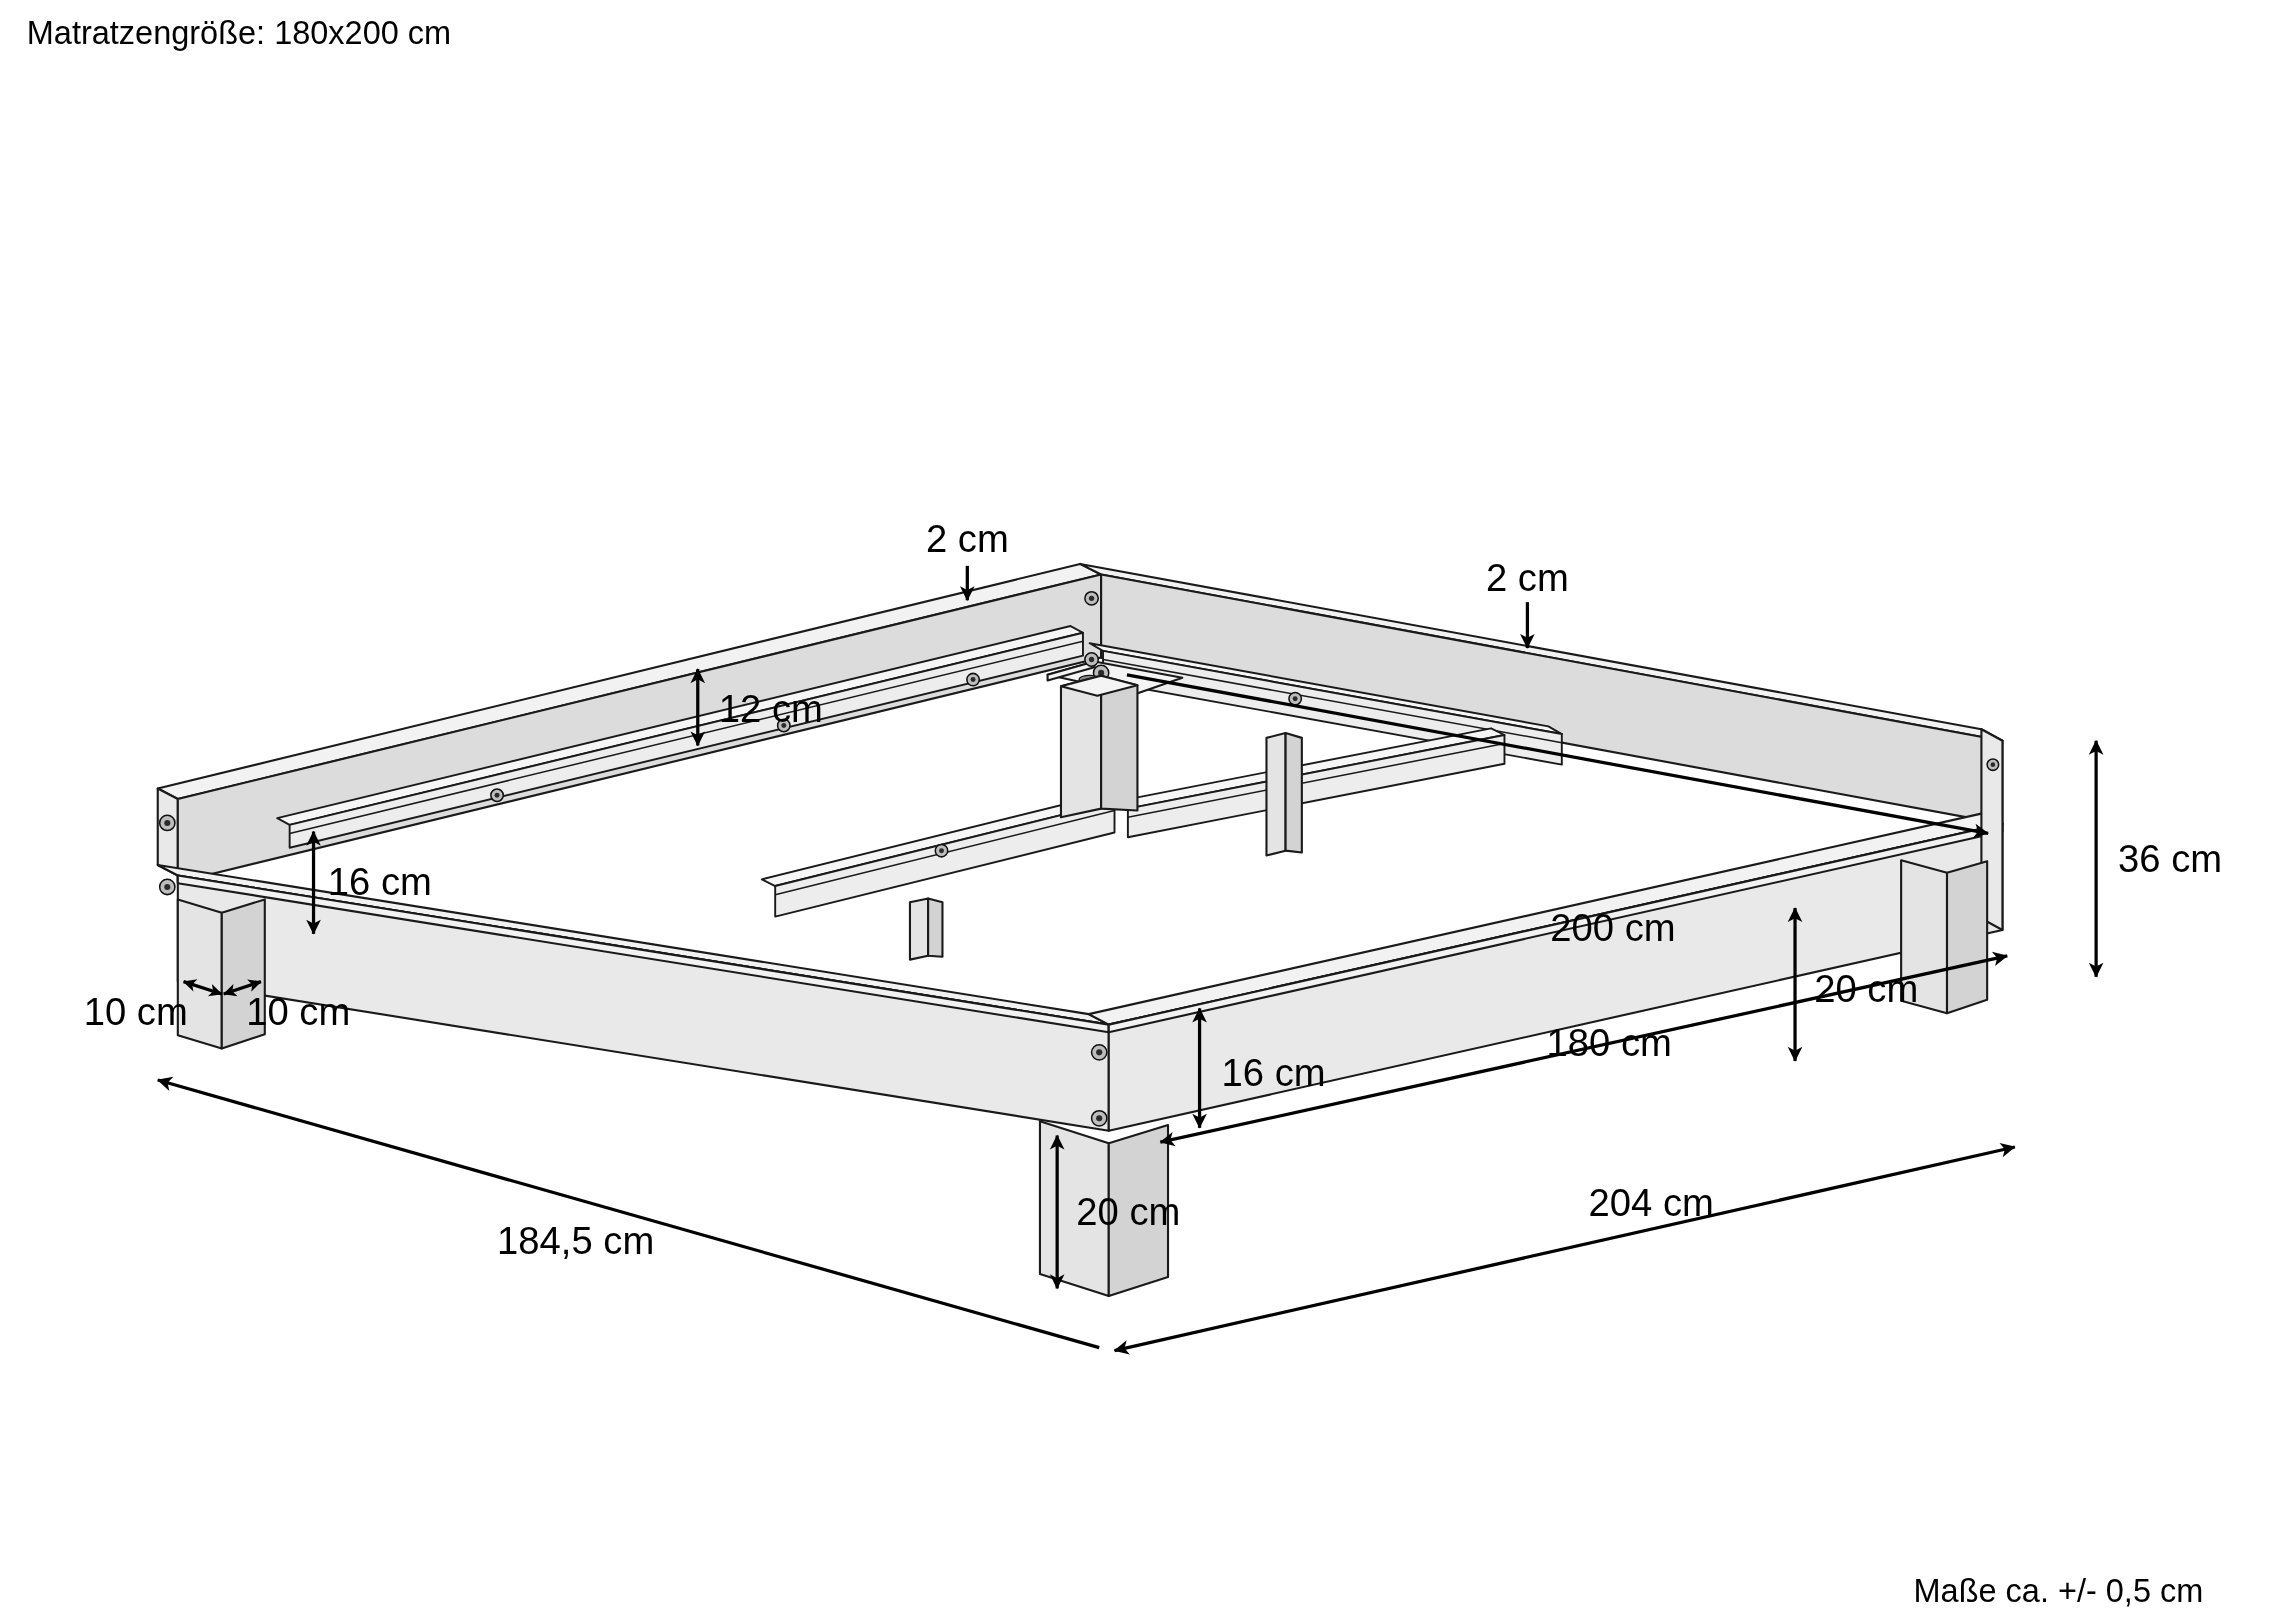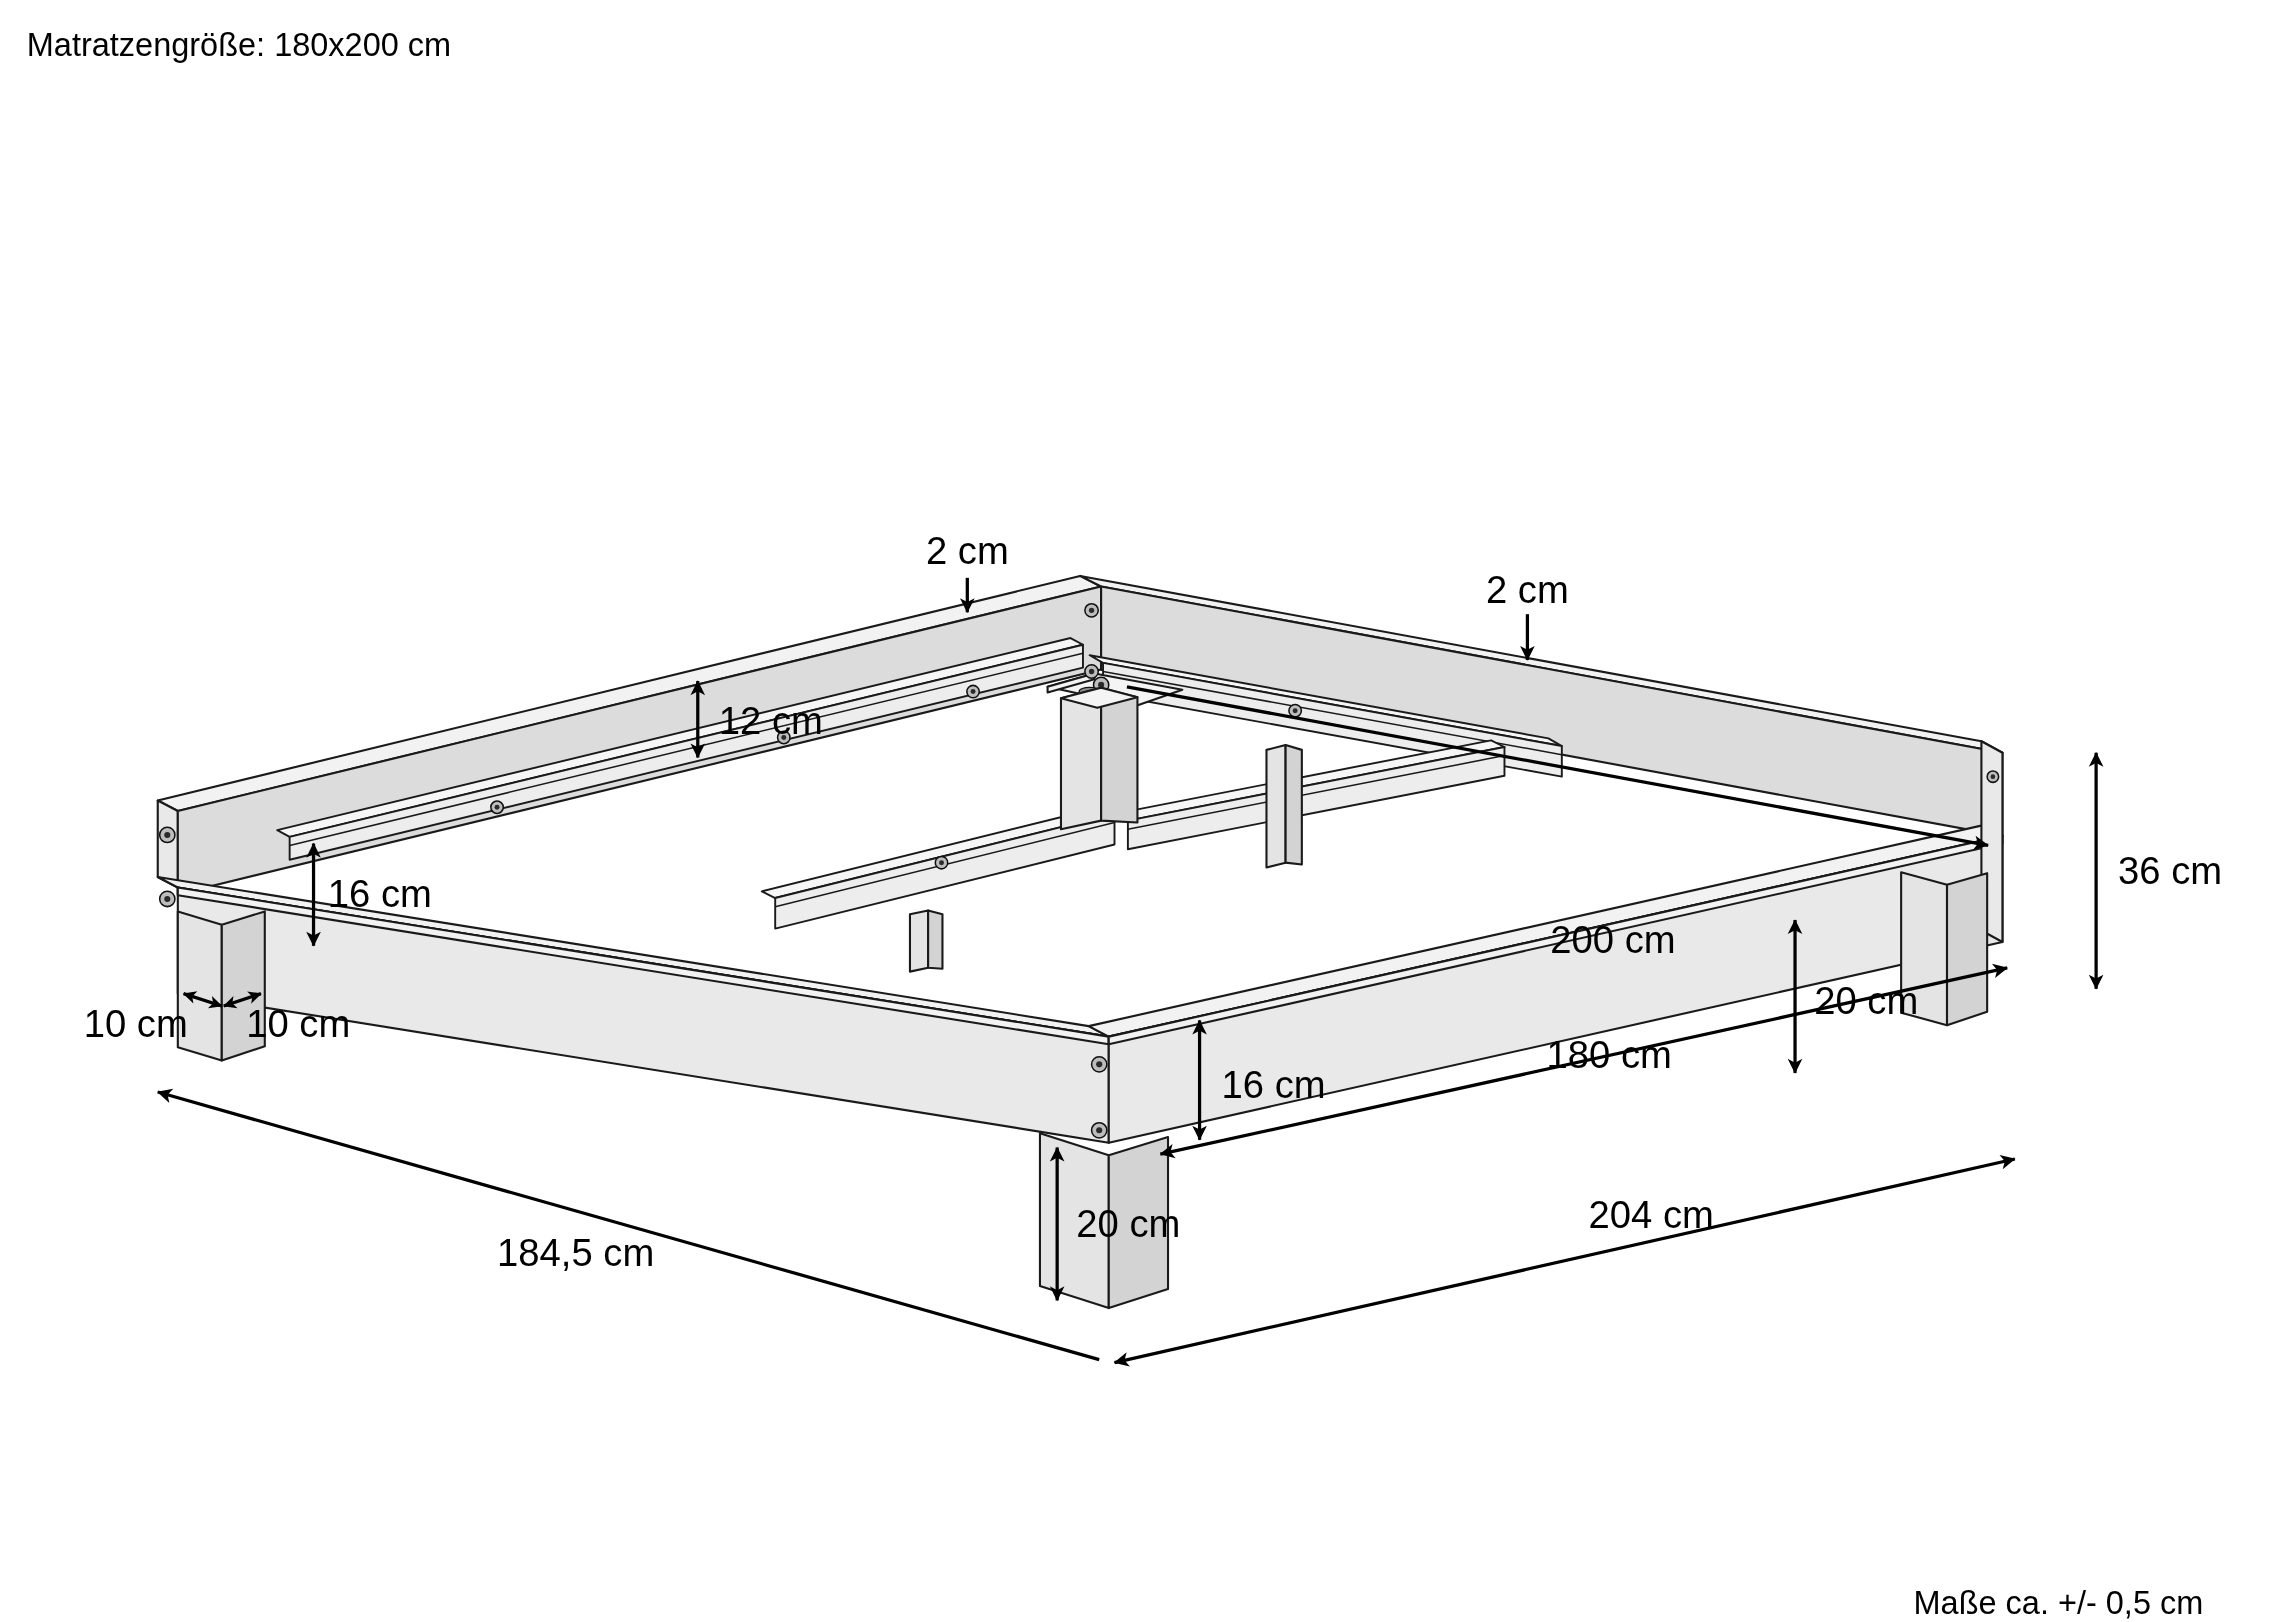--- a/index.html
+++ b/index.html
@@ -13,21 +13,20 @@
     height: 1622px;
     position: relative;
     overflow: hidden;
     font-family: "Liberation Sans", "DejaVu Sans", sans-serif;
   }
   #stage {
     position: absolute;
     left: 0; top: 0;
     width: 2294px;
     height: 1380px;
-    margin-top: 12px;
   }
   svg.drawing {
     position: absolute;
     left: 0; top: 0;
     width: 2294px;
     height: 1622px;
     display: block;
   }
   text {
     font-family: "Liberation Sans", "DejaVu Sans", sans-serif;

